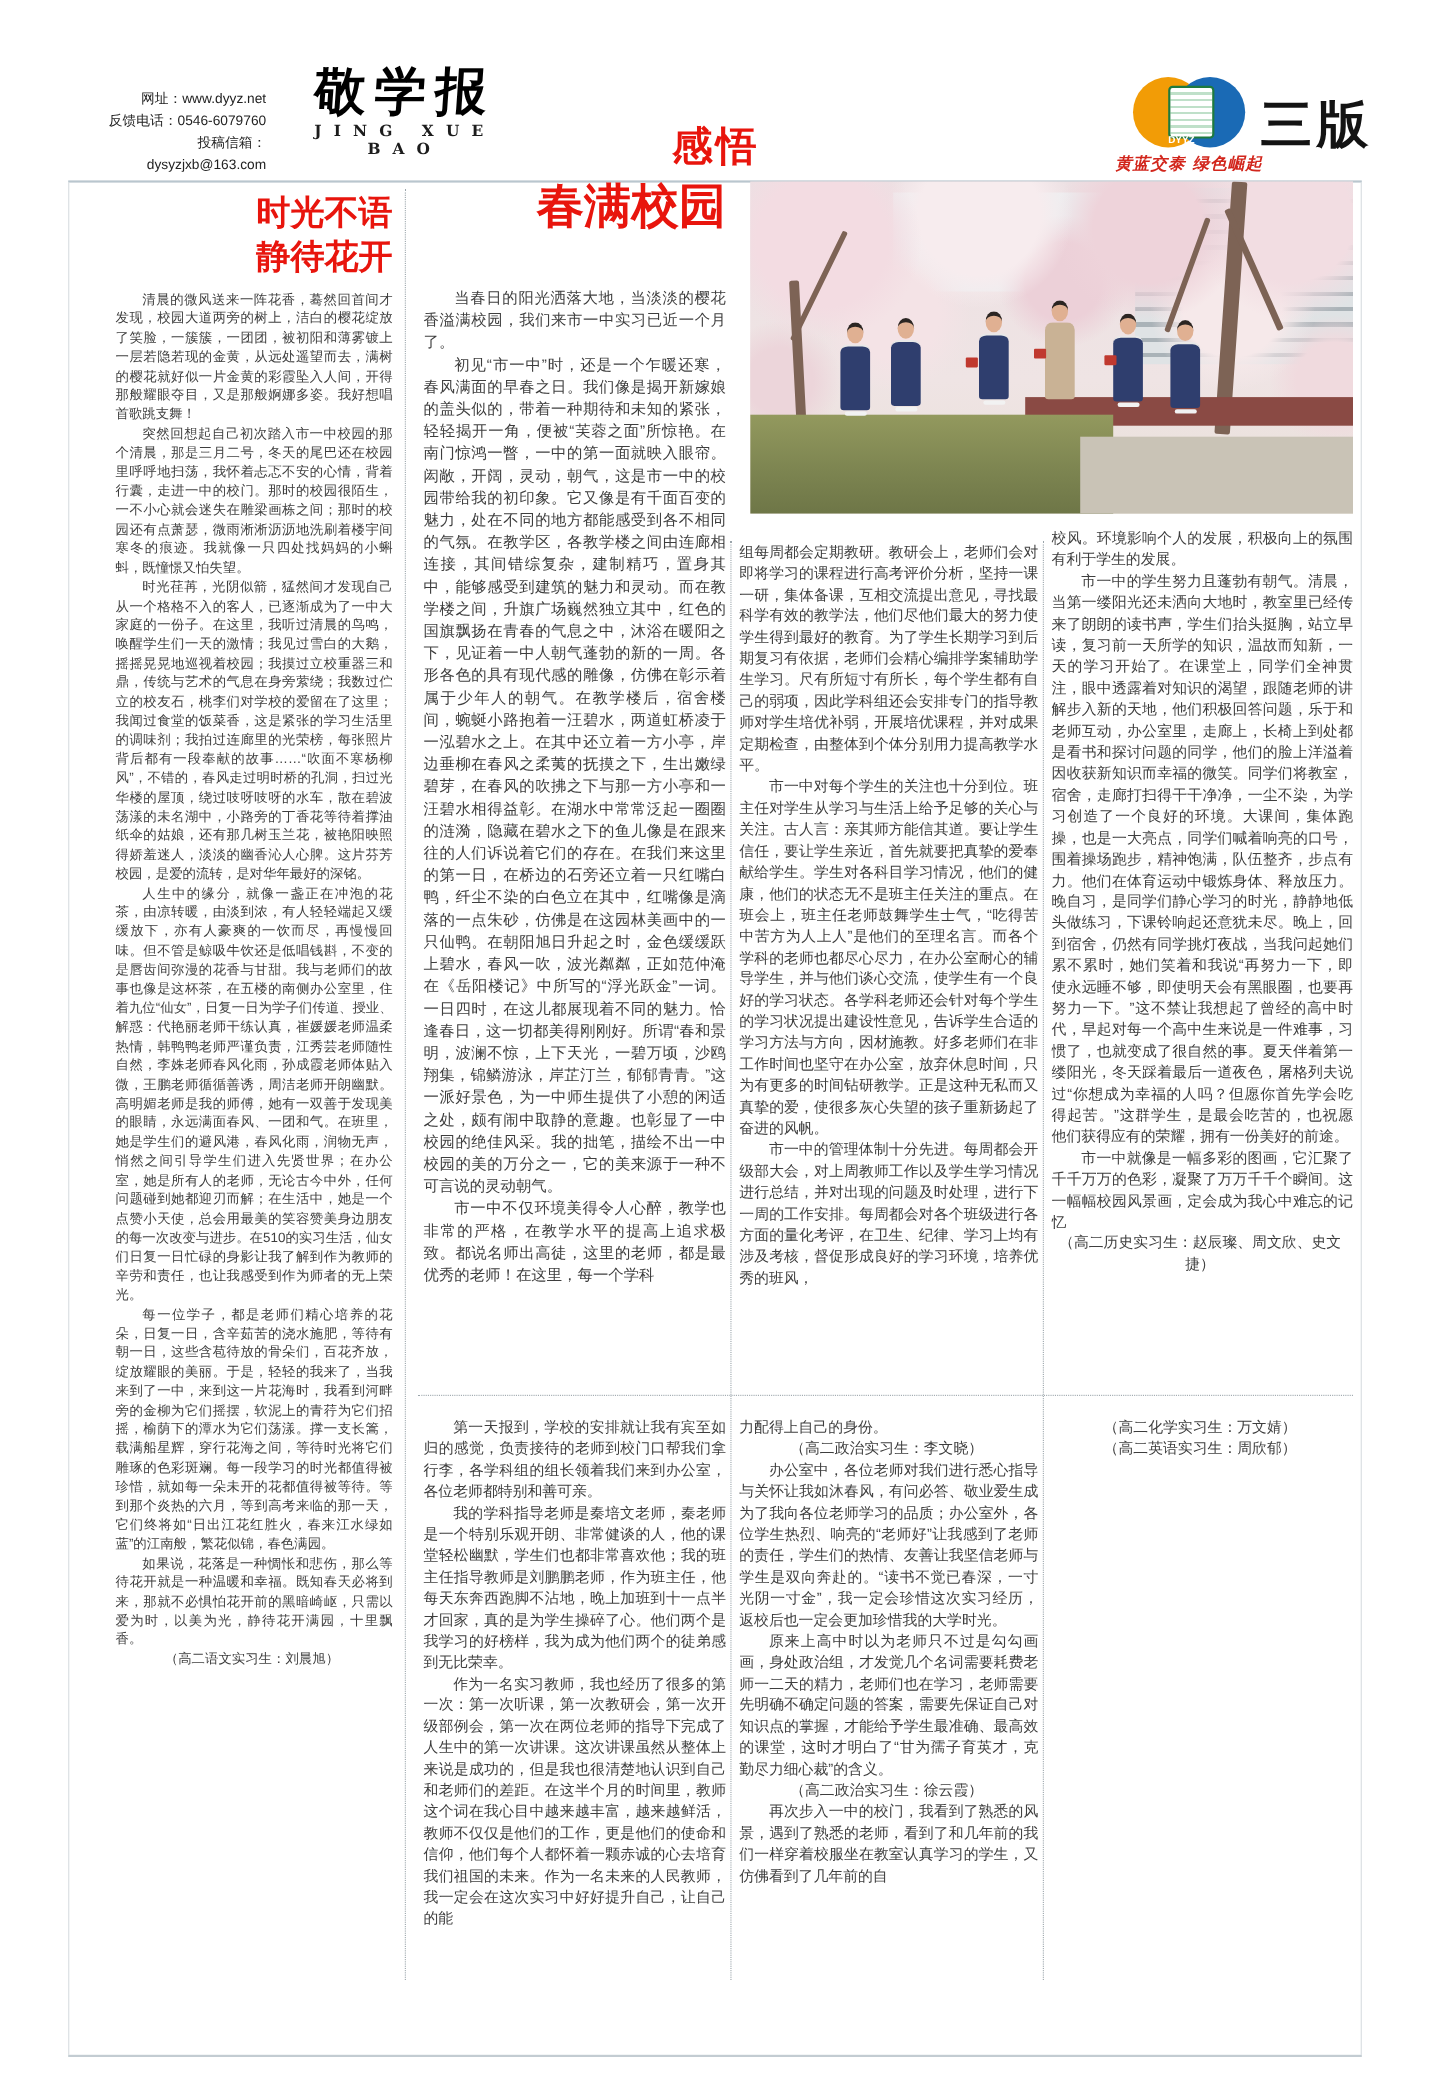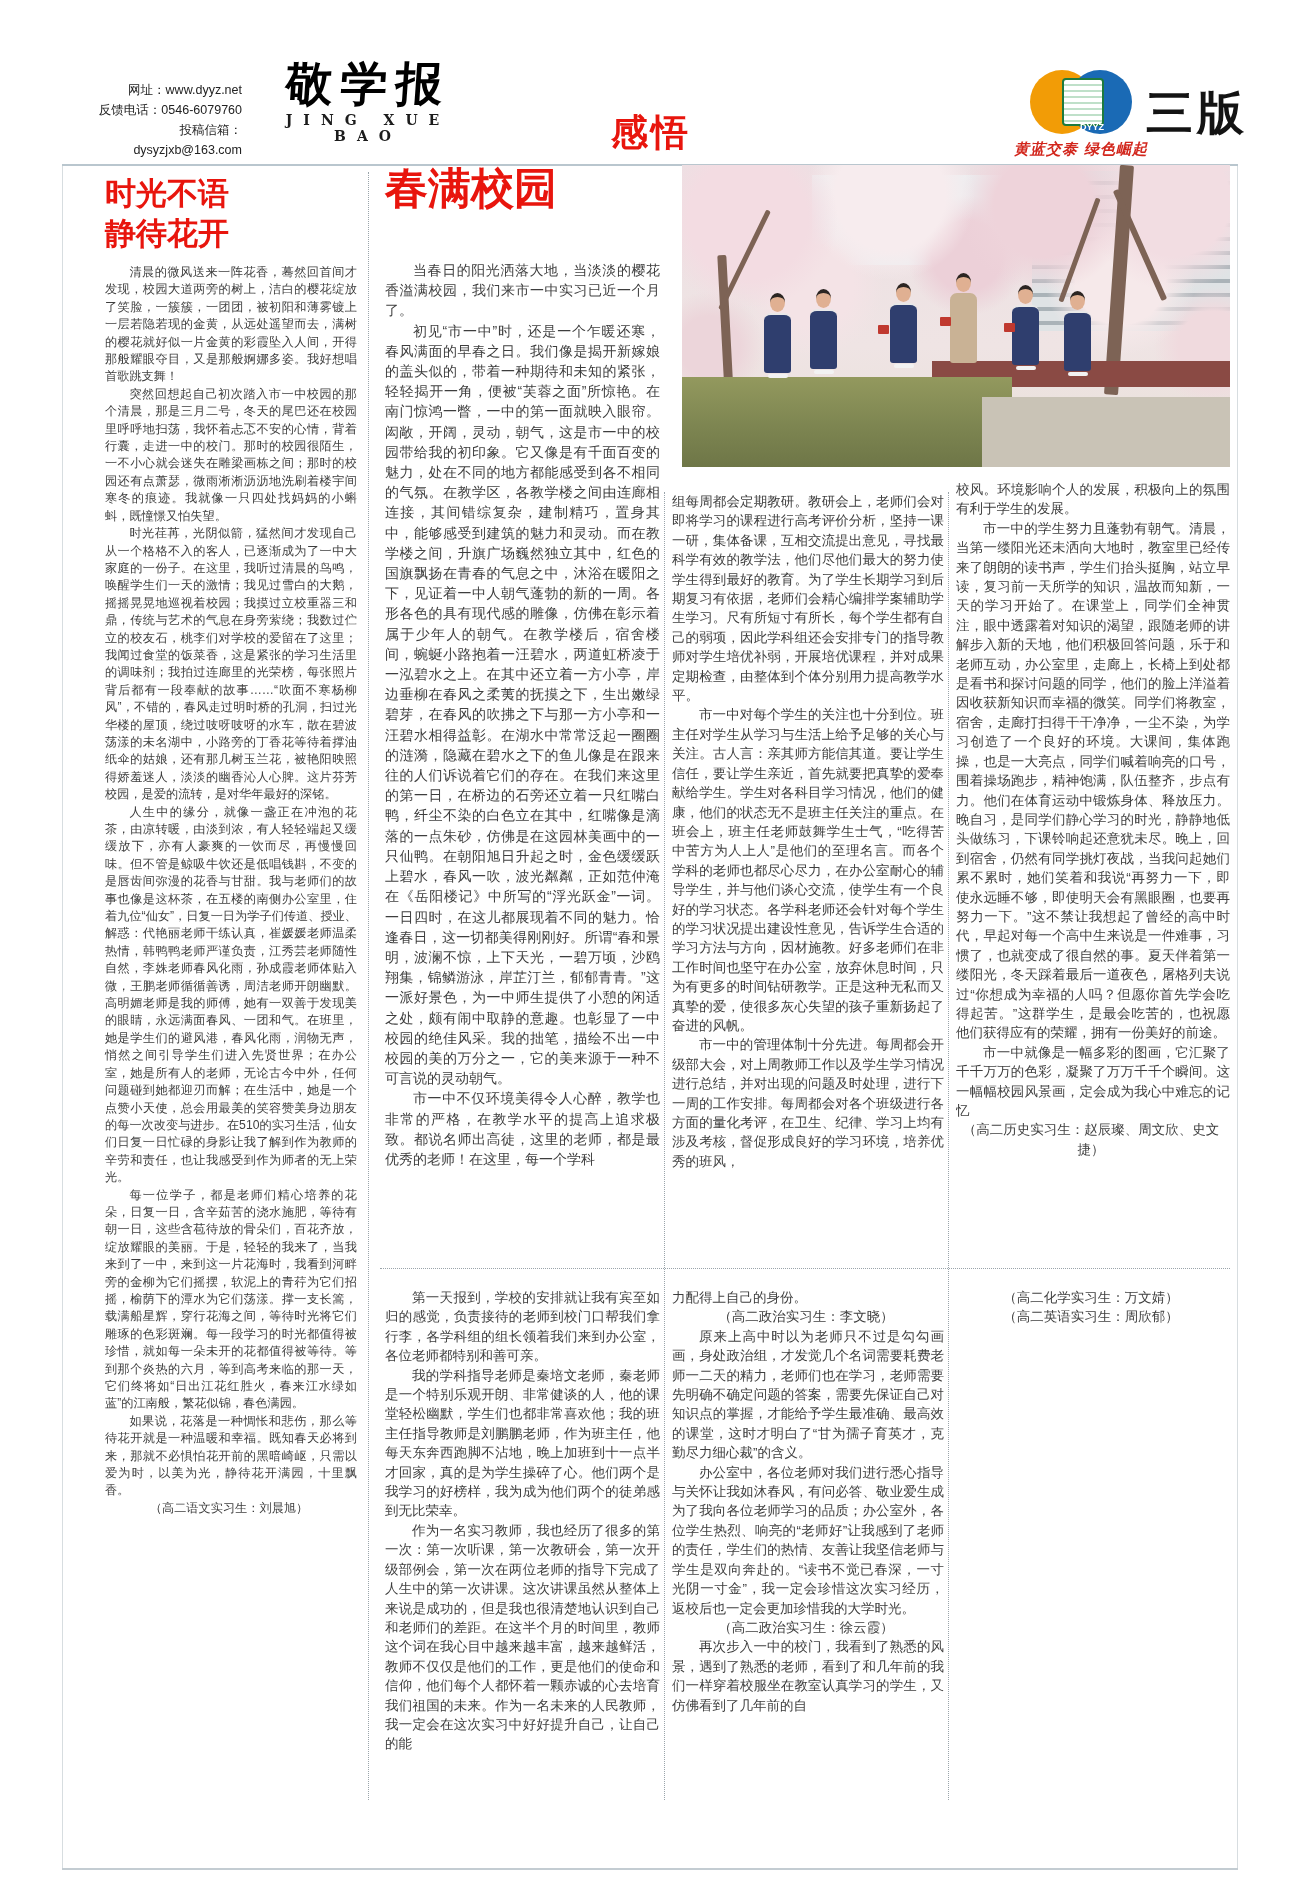--- a/index.html
+++ b/index.html
@@ -19,41 +19,41 @@
   .section-title{left:596px;top:108px;width:110px;text-align:center;
           color:#e8150d;font-size:37px;font-weight:bold;letter-spacing:3px;}
   .logo{left:1028px;top:70px;width:112px;height:68px;}
   .logo .c1{position:absolute;left:2px;top:0;width:64px;height:64px;border-radius:50%;
           background:#f29c06;}
   .logo .c2{position:absolute;left:40px;top:0;width:64px;height:64px;border-radius:50%;
           background:#1a6ab5;}
   .logo .bld{position:absolute;left:34px;top:8px;width:38px;height:44px;background:#ffffff;
           border:2px solid #1e7a3e;border-radius:4px;
           background-image:repeating-linear-gradient(180deg,#ffffff 0 4px,#bfe0c9 4px 6px);}
-  .logo .bld-label{position:absolute;left:34px;top:52px;width:42px;text-align:right;
+  .logo .bld-label{position:absolute;left:34px;top:52px;width:42px;text-align:left;
           color:#ffffff;font-size:9px;font-weight:bold;}
   .slogan{left:986px;top:140px;width:190px;text-align:center;color:#d2261c;
           font-family:"DejaVu Serif",serif;font-style:italic;font-weight:bold;
           font-size:15px;letter-spacing:1px;}
   .page-number{left:1146px;top:82px;font-family:"DejaVu Serif",serif;
           font-weight:bold;font-size:47px;color:#131313;letter-spacing:4px;}
   .header-rule{left:62px;top:164px;width:1176px;height:2px;background:#b9c6ce;}
   .edge{background:#d7dde0;width:1px;top:166px;height:1702px;}
   .bottom-rule{left:62px;top:1868px;width:1176px;height:2px;background:#c3ccd2;}
 
   
   .vrule{width:0;border-left:1px dotted #9aa4aa;}
   .hsep{left:380px;top:1268px;width:850px;height:0;border-top:1px dotted #9aa4aa;}
 
   
   .col{position:absolute;text-align:justify;color:#3e3e3e;}
   .col p{margin:0;text-indent:2em;}
   .col p.cont{text-indent:0;}
   .byline{text-align:center;text-indent:0 !important;padding-right:4px;}
-  .t-red{color:#e8150d;font-weight:bold;text-align:left;}
+  .t-red{color:#e8150d;font-weight:bold;text-align:right;}
   .art1-title{left:105px;top:174px;width:252px;font-size:31px;line-height:40px;}
   .art2-title{left:385px;top:166px;width:275px;font-size:43px;line-height:45px;}
   .art1-body{left:105px;top:264px;width:252px;font-size:12.2px;line-height:17.4px;}
   .col2{left:385px;top:260px;width:275px;height:1000px;overflow:hidden;
         font-size:14px;line-height:20.2px;}
   .col3{left:672px;top:492px;width:272px;height:770px;overflow:hidden;
         font-size:13.5px;line-height:19.4px;}
   .col4{left:956px;top:480px;width:274px;height:782px;overflow:hidden;
         font-size:13.5px;line-height:19.4px;}
   .botA{left:385px;top:1288px;width:275px;font-size:13.5px;line-height:19.4px;}
@@ -209,21 +209,21 @@
 </div>
 
 <div class="col botA">
   <p>第一天报到，学校的安排就让我有宾至如归的感觉，负责接待的老师到校门口帮我们拿行李，各学科组的组长领着我们来到办公室，各位老师都特别和善可亲。</p>
   <p>我的学科指导老师是秦培文老师，秦老师是一个特别乐观开朗、非常健谈的人，他的课堂轻松幽默，学生们也都非常喜欢他；我的班主任指导教师是刘鹏鹏老师，作为班主任，他每天东奔西跑脚不沾地，晚上加班到十一点半才回家，真的是为学生操碎了心。他们两个是我学习的好榜样，我为成为他们两个的徒弟感到无比荣幸。</p>
   <p>作为一名实习教师，我也经历了很多的第一次：第一次听课，第一次教研会，第一次开级部例会，第一次在两位老师的指导下完成了人生中的第一次讲课。这次讲课虽然从整体上来说是成功的，但是我也很清楚地认识到自己和老师们的差距。在这半个月的时间里，教师这个词在我心目中越来越丰富，越来越鲜活，教师不仅仅是他们的工作，更是他们的使命和信仰，他们每个人都怀着一颗赤诚的心去培育我们祖国的未来。作为一名未来的人民教师，我一定会在这次实习中好好提升自己，让自己的能</p>
 </div>
 <div class="col botB">
   <p class="cont">力配得上自己的身份。</p>
   <p class="byline">（高二政治实习生：李文晓）</p>
+  <p>办公室中，各位老师对我们进行悉心指导与关怀让我如沐春风，有问必答、敬业爱生成为了我向各位老师学习的品质；办公室外，各位学生热烈、响亮的“老师好”让我感到了老师的责任，学生们的热情、友善让我坚信老师与学生是双向奔赴的。“读书不觉已春深，一寸光阴一寸金”，我一定会珍惜这次实习经历，返校后也一定会更加珍惜我的大学时光。</p>
   <p>原来上高中时以为老师只不过是勾勾画画，身处政治组，才发觉几个名词需要耗费老师一二天的精力，老师们也在学习，老师需要先明确不确定问题的答案，需要先保证自己对知识点的掌握，才能给予学生最准确、最高效的课堂，这时才明白了“甘为孺子育英才，克勤尽力细心裁”的含义。</p>
-  <p>办公室中，各位老师对我们进行悉心指导与关怀让我如沐春风，有问必答、敬业爱生成为了我向各位老师学习的品质；办公室外，各位学生热烈、响亮的“老师好”让我感到了老师的责任，学生们的热情、友善让我坚信老师与学生是双向奔赴的。“读书不觉已春深，一寸光阴一寸金”，我一定会珍惜这次实习经历，返校后也一定会更加珍惜我的大学时光。</p>
   <p class="byline">（高二政治实习生：徐云霞）</p>
   <p>再次步入一中的校门，我看到了熟悉的风景，遇到了熟悉的老师，看到了和几年前的我们一样穿着校服坐在教室认真学习的学生，又仿佛看到了几年前的自</p>
 </div>
 <div class="col botC">
   <p class="byline">（高二化学实习生：万文婧）</p>
   <p class="byline">（高二英语实习生：周欣郁）</p>
 </div>
 
 </body></html>

